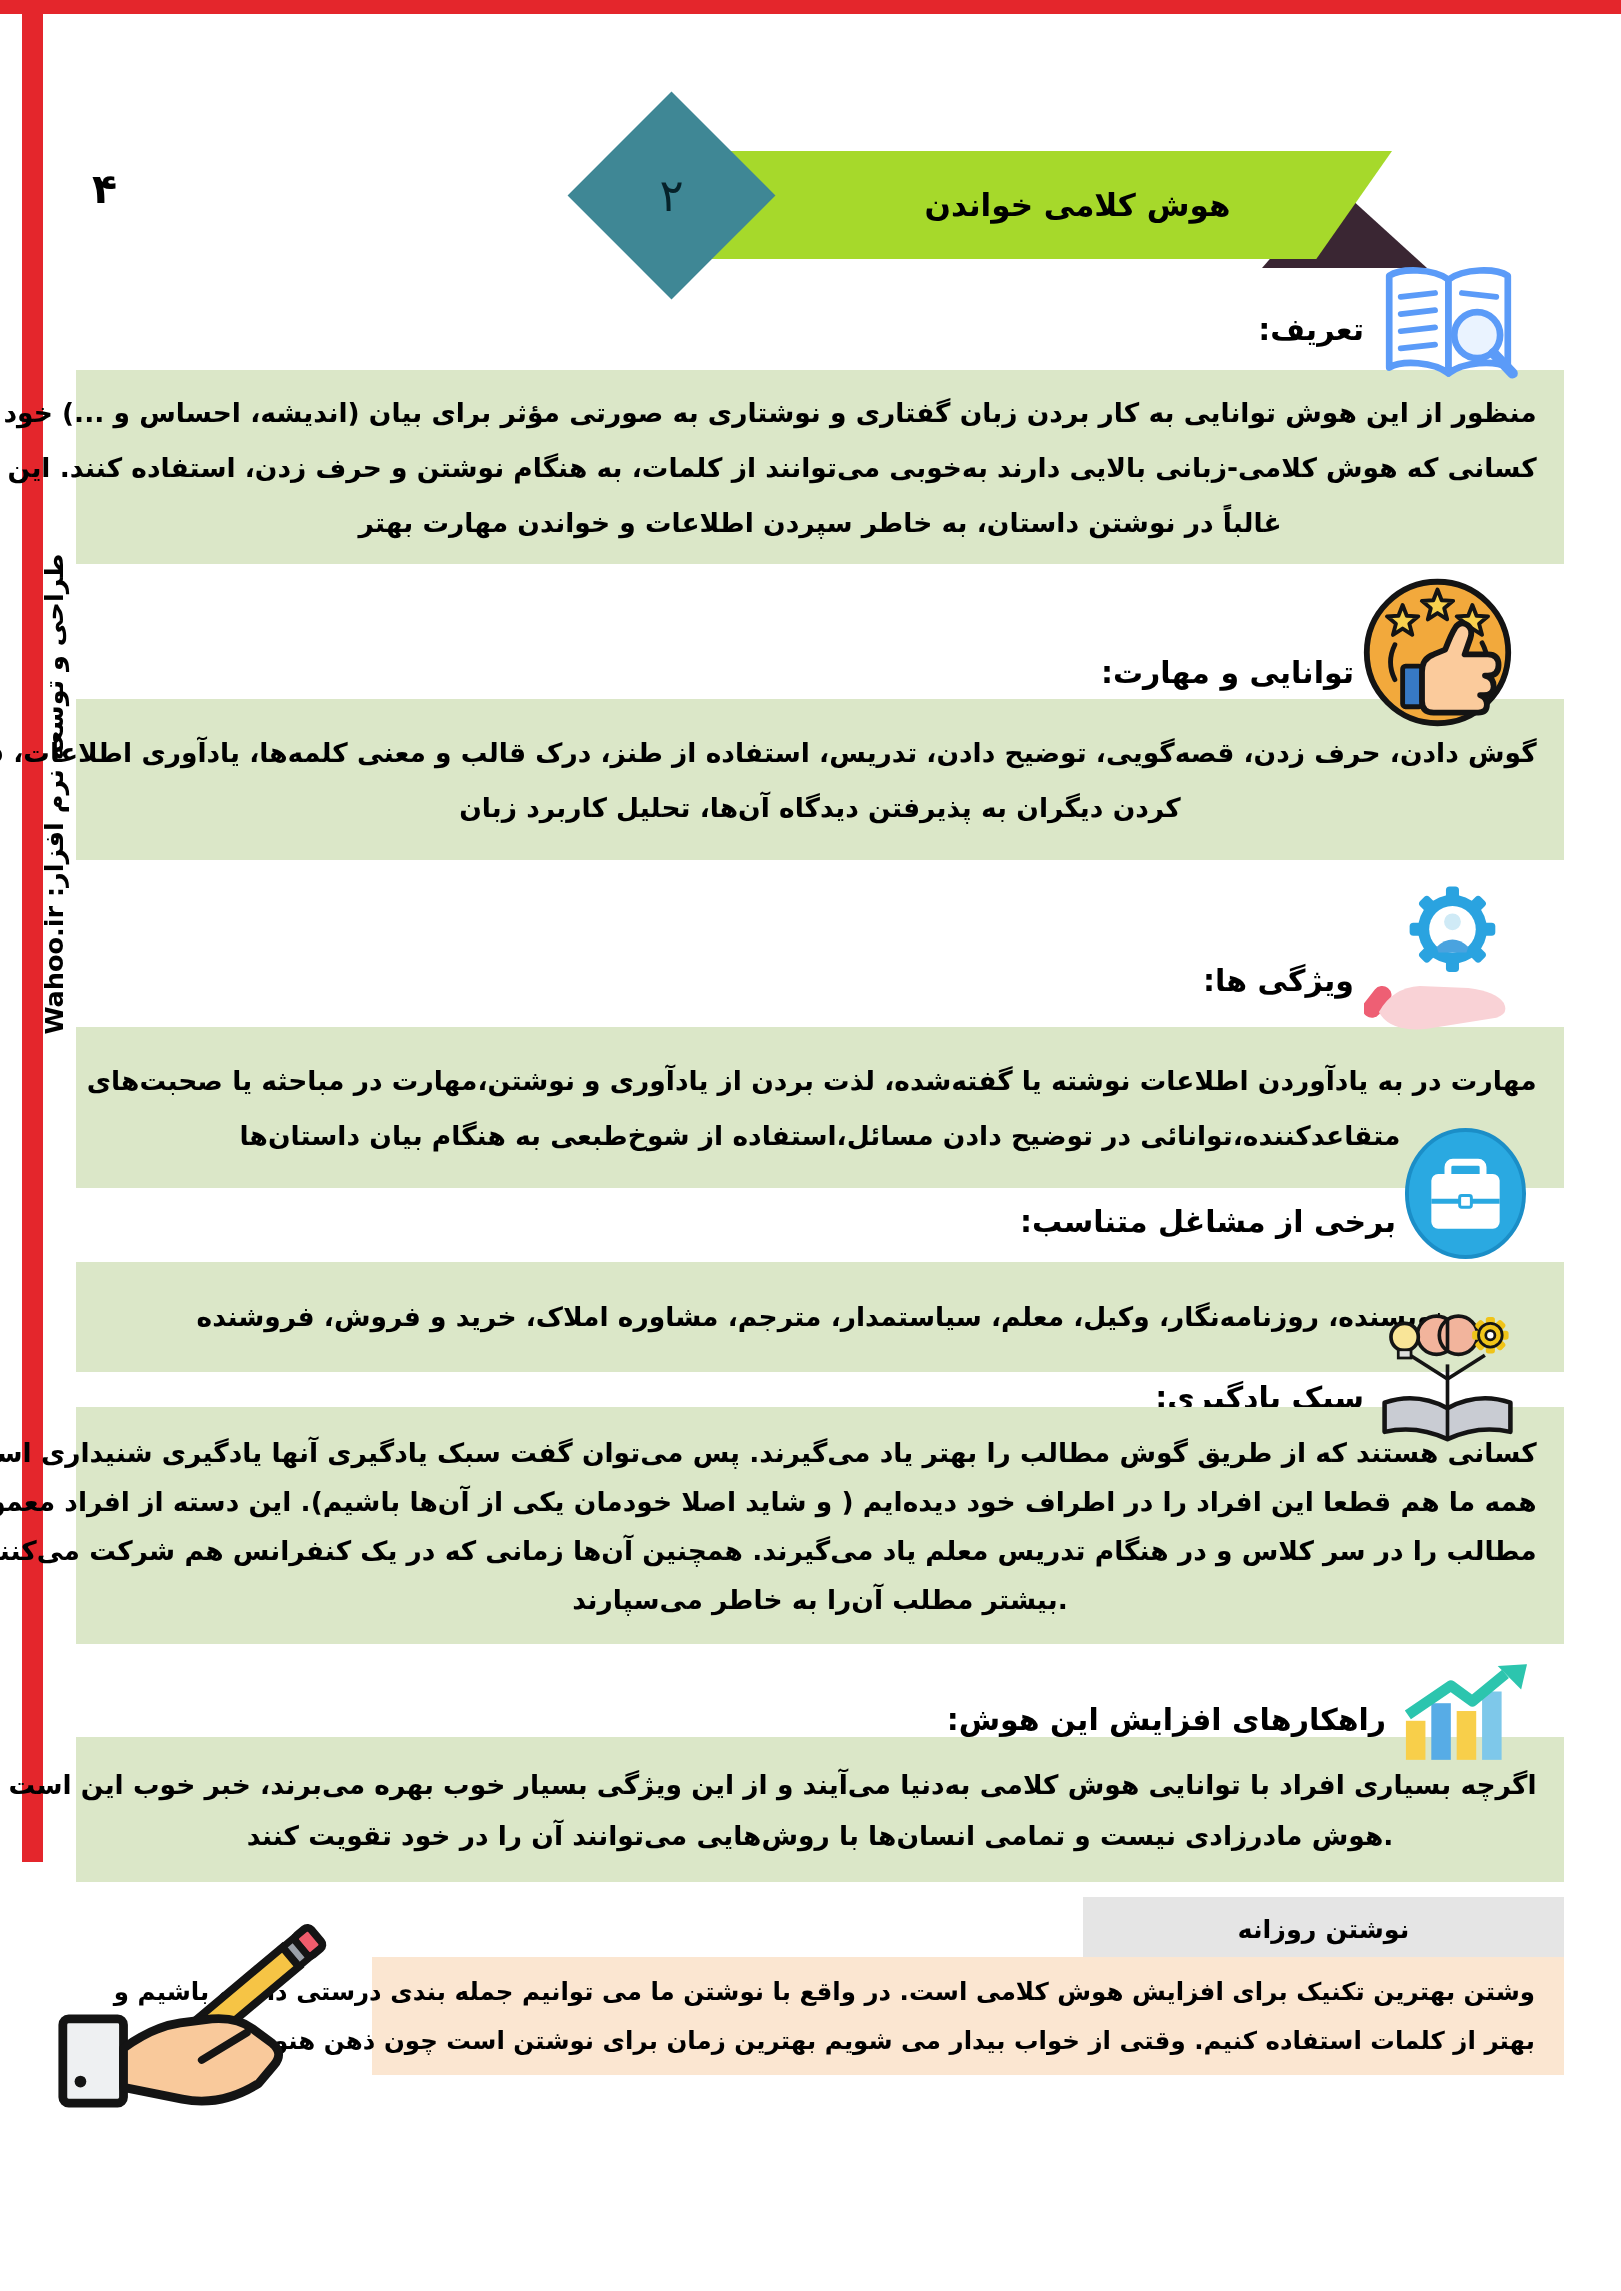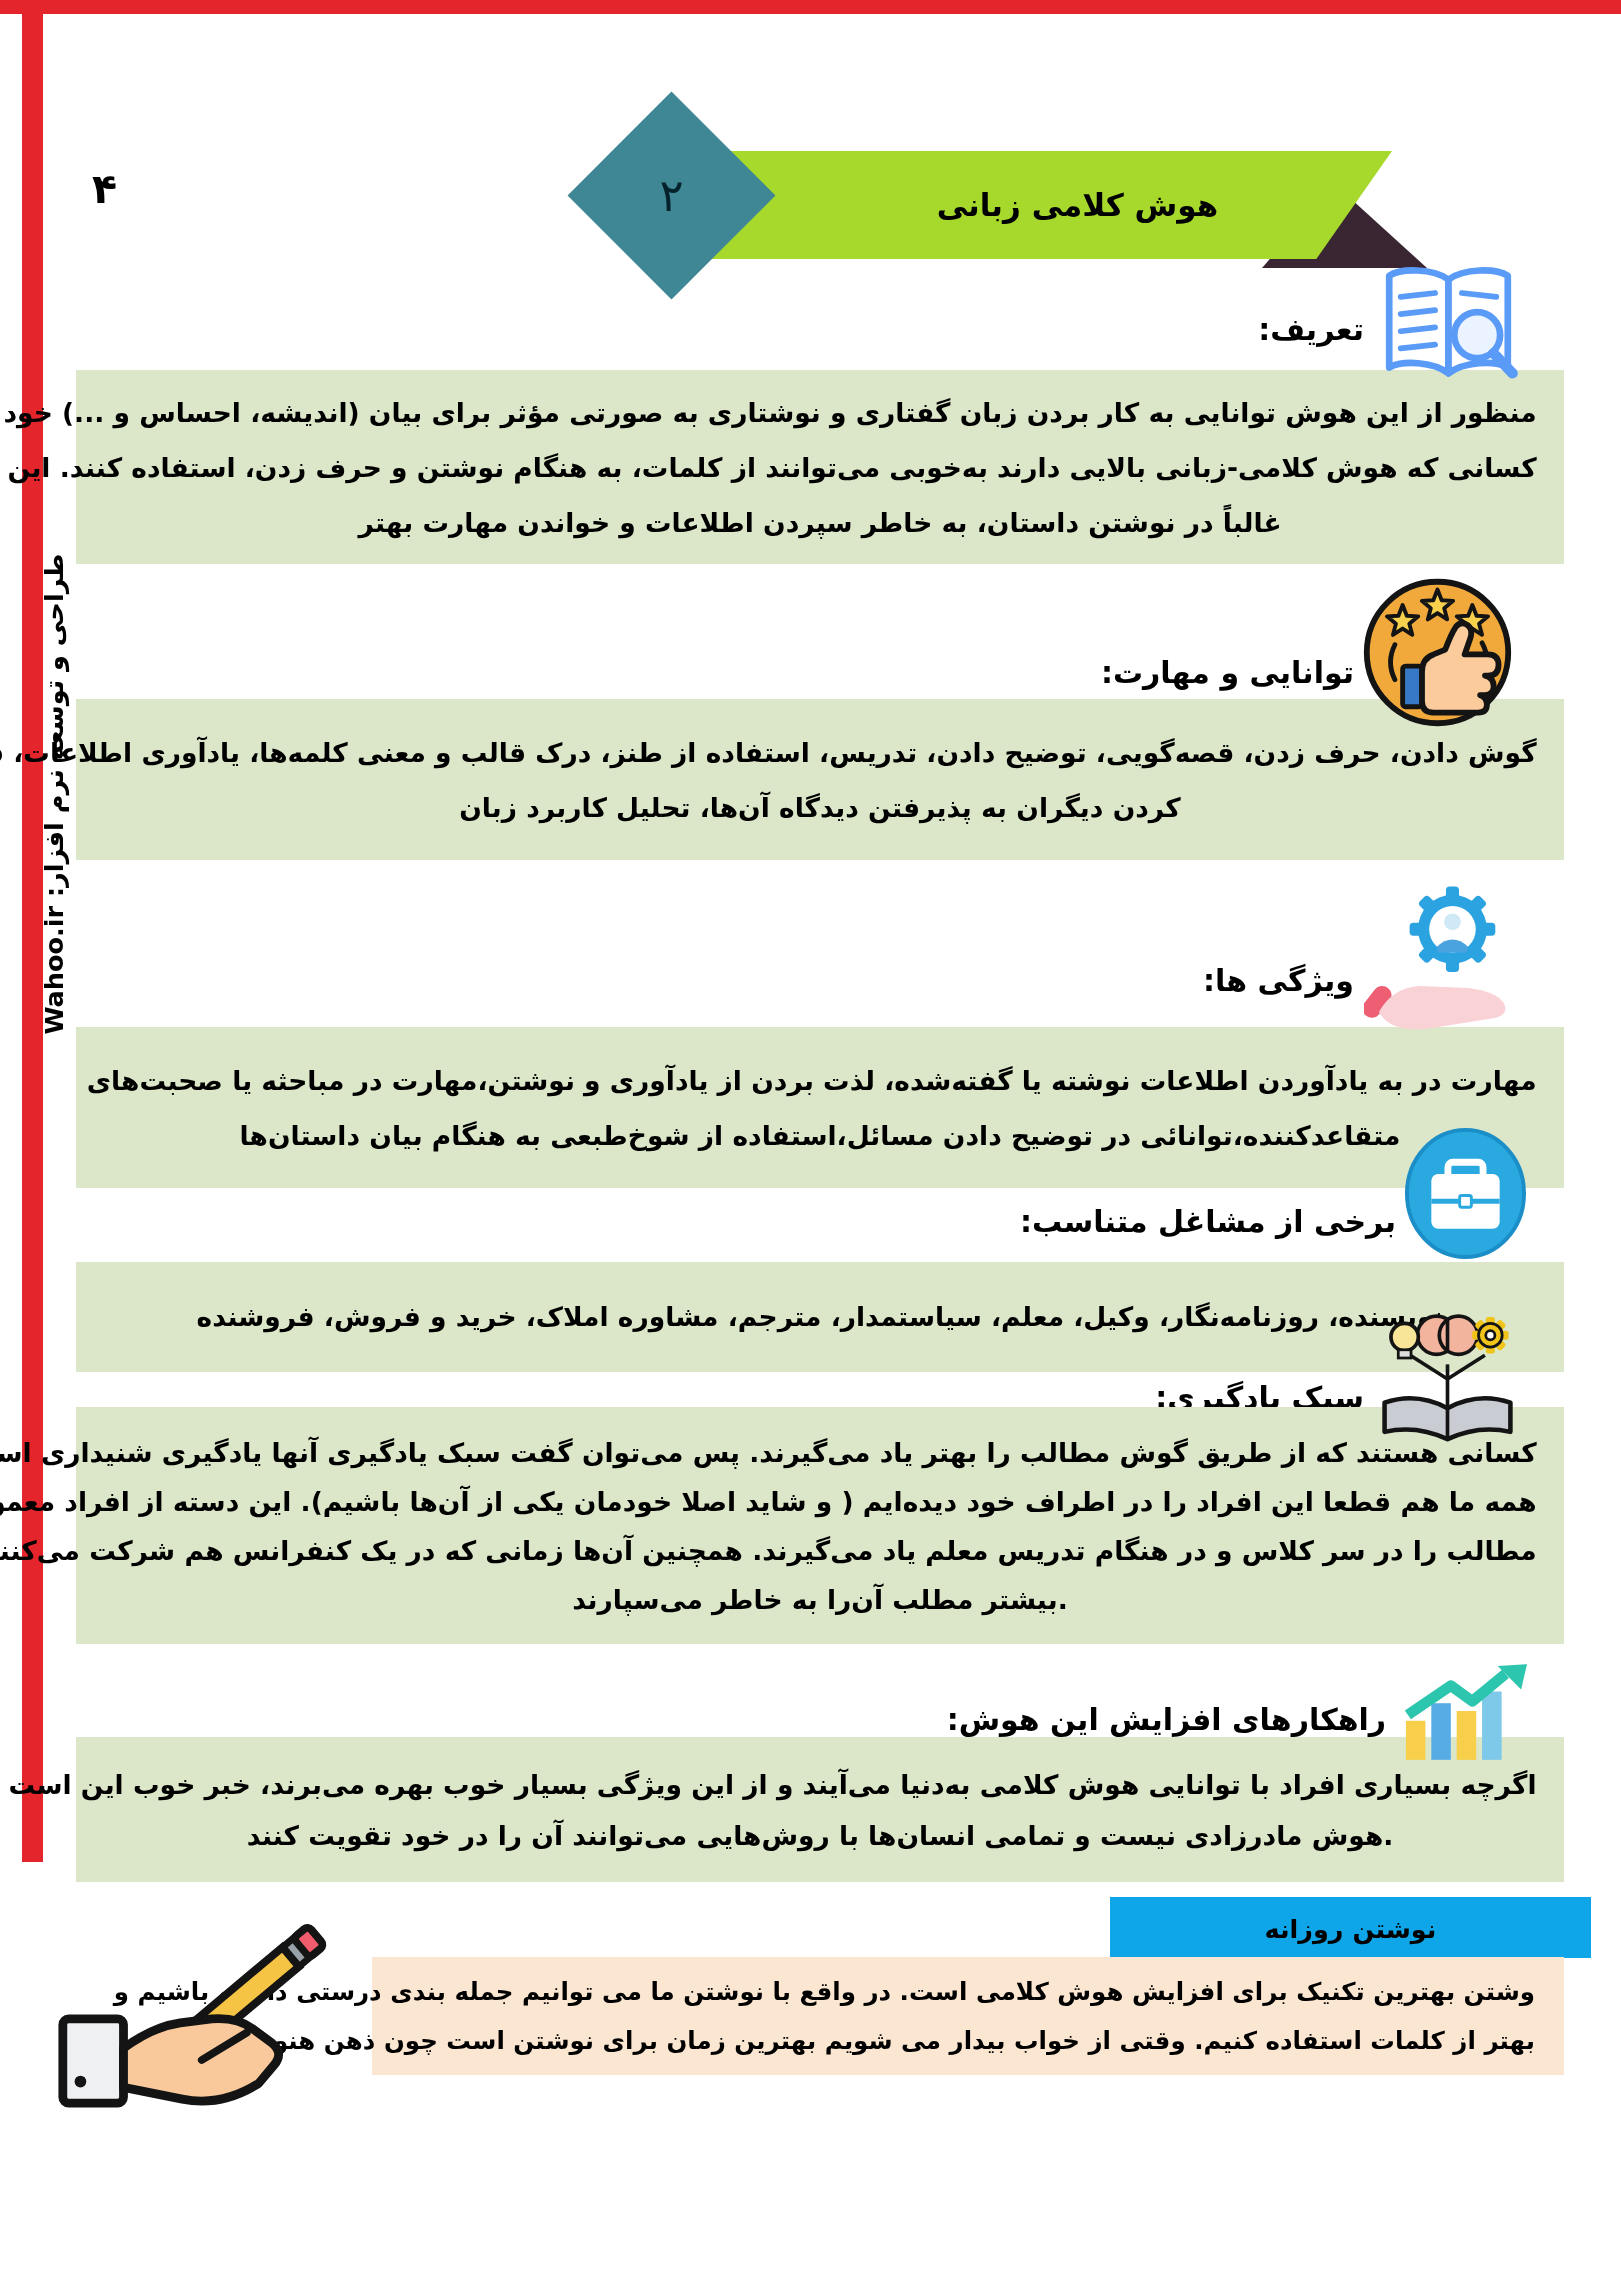--- a/index.html
+++ b/index.html
@@ -30,42 +30,42 @@
           font-size:26.5px;font-weight:bold;box-sizing:border-box;}
   .tblock .ln{text-align:justify;text-align-last:justify;white-space:nowrap;}
   .tblock .ln.last{text-align-last:center;white-space:normal;}
   .b1{top:370px;padding:14.7px 27.4px;line-height:55px;}
   .b2{top:699px;padding:25.5px 27.4px;line-height:55px;}
   .b3{top:1027px;padding:25.5px 27.4px;line-height:55px;}
   .b4{top:1262px;padding:27.4px 27.4px;line-height:55px;}
   .b5{top:1407px;padding:20.6px 27.4px;line-height:49px;}
   .b6{top:1737px;padding:21.6px 27.4px;line-height:51px;}
   
-  .note-title{position:absolute;left:1083px;top:1897px;width:481px;height:61px;background:#0ea5e9;
-          direction:rtl;text-align:center;font-size:25.5px;font-weight:bold;line-height:65px;color:#000;margin-left:27px;}
+  .note-title{position:absolute;left:1083px;top:1897px;width:481px;height:61px;background:#e5e5e5;
+          direction:rtl;text-align:center;font-size:25.5px;font-weight:bold;line-height:65px;color:#000;}
   .note-body{position:absolute;left:372px;top:1957px;width:1192px;background:#fbe6d1;direction:rtl;
           color:#000;font-size:24.5px;font-weight:bold;padding:9.8px 29px;line-height:49px;box-sizing:border-box;}
   .note-body .ln{text-align:justify;text-align-last:justify;white-space:nowrap;}
   .note-body .ln.last{text-align-last:center;white-space:normal;}
 </style>
 </head>
 <body>
 
 <div class="page">
 
   <div class="bar-top"></div>
   <div class="bar-left"></div>
 
   <div class="pagenum">۴</div>
 
   <div class="credit">طراحی و توسعه نرم افزار: Wahoo.ir</div>
 
   <div class="flag-tri"></div>
   <div class="banner">
-    <span class="title">هوش کلامی زبانی</span>
+    <span class="title">هوش کلامی خواندن</span>
   </div>
   <div class="diamond">
     <span>۲</span>
   </div>
 
   <div class="icon" style="left:1372px;top:261px">
     <svg width="153" height="129" viewBox="0 0 160 132">
       <g stroke="#5b9bf8" stroke-width="7" fill="#ffffff" stroke-linejoin="round" stroke-linecap="round">
         <path d="M80,18 C64,6 30,6 18,14 V110 C32,102 64,104 80,116 Z"></path>
         <path d="M80,18 C96,6 130,6 142,14 V110 C128,102 96,104 80,116 Z"></path>

